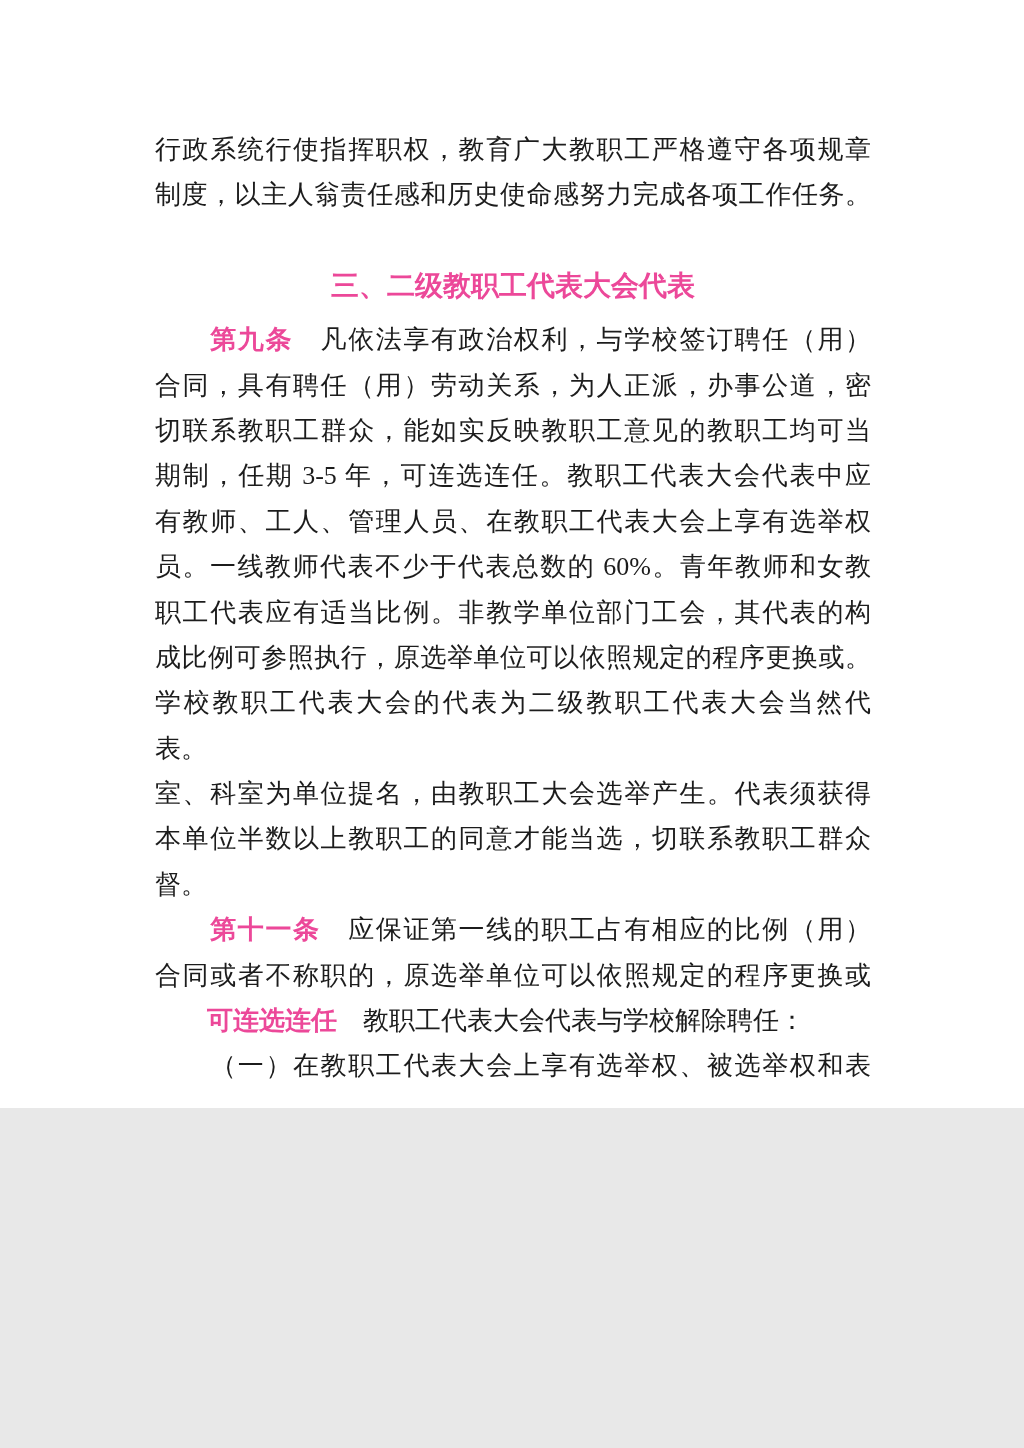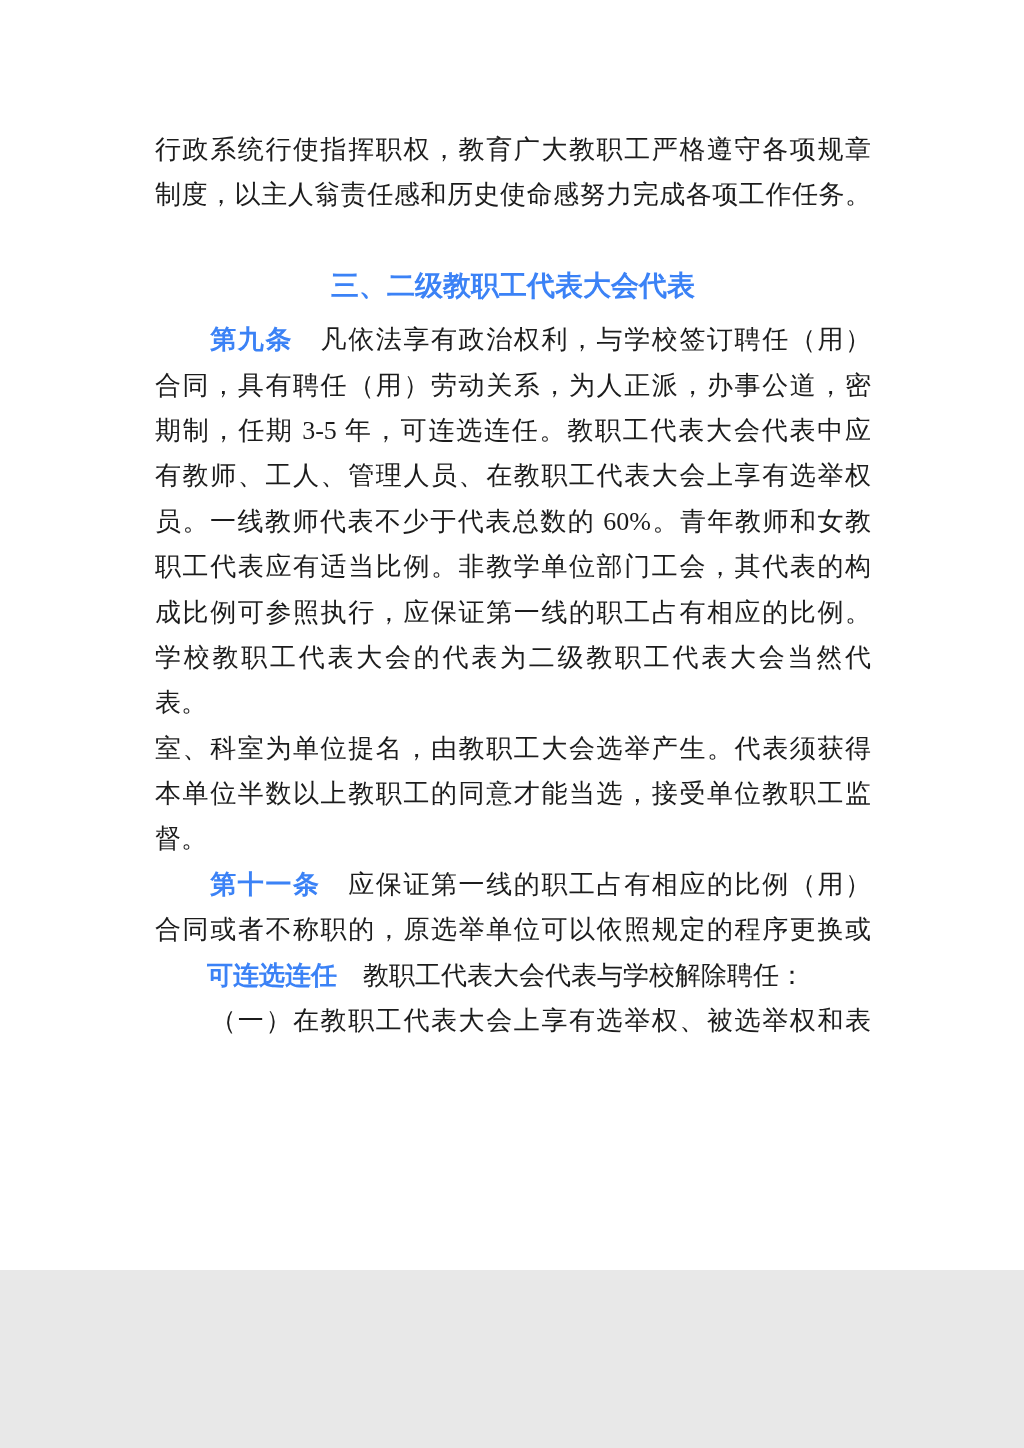--- a/index.html
+++ b/index.html
@@ -3,21 +3,21 @@
 <meta charset="utf-8">
 <style>
   html, body {
     margin: 0;
     padding: 0;
     background: #e8e8e8;
   }
   .page {
     position: relative;
     width: 1024px;
-    height: 1270px;
+    height: 1108px;
     margin: 0 auto;
     background: #ffffff;
     overflow: hidden;
     font-family: "Liberation Serif", "DejaVu Serif", serif;
     color: #1c1c1c;
   }
   .doc-body {
     position: absolute;
     left: 155px;
     top: 127px;
@@ -44,21 +44,21 @@
     text-align: center;
     text-align-last: center;
     font-weight: bold;
     font-size: 28px;
     font-family: "Liberation Sans", "DejaVu Sans", sans-serif;
     color: #111111;
   }
   .seg.bold {
     font-weight: bold;
     font-family: "Liberation Sans", "DejaVu Sans", sans-serif;
-    color: #3b82f6;
+    color: #ec4899;
   }
   .page-footer {
     position: absolute;
     top: 1334px;
     right: 152px;
     font-size: 25px;
     line-height: 30px;
     color: #1c1c1c;
     letter-spacing: 2px;
   }
@@ -66,29 +66,30 @@
 </head>
 <body>
 
 <div class="page">
   <div class="doc-body">
       <div class="line fill"><span class="seg">行政系统行使指挥职权，教育广大教职工严格遵守各项规章</span></div>
       <div class="line fill"><span class="seg">制度，以主人翁责任感和历史使命感努力完成各项工作任务。</span></div>
       <div class="line heading"><span class="seg bold">三、二级教职工代表大会代表</span></div>
       <div class="line fill"><span class="seg">　　</span><span class="seg bold">第九条</span><span class="seg">　凡依法享有政治权利，与学校签订聘任（用）</span></div>
       <div class="line fill"><span class="seg">合同，具有聘任（用）劳动关系，为人正派，办事公道，密</span></div>
+      <div class="line fill"><span class="seg">切联系教职工群众，能如实反映教职工意见的教职工均可当</span></div>
       <div class="line fill"><span class="seg">期制，任期 3-5 年，可连选连任。教职工代表大会代表中应</span></div>
       <div class="line fill"><span class="seg">有教师、工人、管理人员、在教职工代表大会上享有选举权</span></div>
       <div class="line fill"><span class="seg">员。一线教师代表不少于代表总数的 60%。青年教师和女教</span></div>
       <div class="line fill"><span class="seg">职工代表应有适当比例。非教学单位部门工会，其代表的构</span></div>
-      <div class="line fill"><span class="seg">成比例可参照执行，应保证第一线的职工占有相应的比例。</span></div>
+      <div class="line fill"><span class="seg">成比例可参照执行，原选举单位可以依照规定的程序更换或。</span></div>
       <div class="line fill"><span class="seg">学校教职工代表大会的代表为二级教职工代表大会当然代</span></div>
       <div class="line end"><span class="seg">表。</span></div>
       <div class="line fill"><span class="seg">室、科室为单位提名，由教职工大会选举产生。代表须获得</span></div>
-      <div class="line fill"><span class="seg">本单位半数以上教职工的同意才能当选，接受单位教职工监</span></div>
+      <div class="line fill"><span class="seg">本单位半数以上教职工的同意才能当选，切联系教职工群众</span></div>
       <div class="line end"><span class="seg">督。</span></div>
       <div class="line fill"><span class="seg">　　</span><span class="seg bold">第十一条</span><span class="seg">　应保证第一线的职工占有相应的比例（用）</span></div>
       <div class="line fill"><span class="seg">合同或者不称职的，原选举单位可以依照规定的程序更换或</span></div>
       <div class="line end"><span class="seg">　　</span><span class="seg bold">可连选连任</span><span class="seg">　教职工代表大会代表与学校解除聘任：</span></div>
       <div class="line fill"><span class="seg">　　（一）在教职工代表大会上享有选举权、被选举权和表</span></div>
     </div>
   <div class="page-footer">— 3 —</div>
 </div>
 
 </body></html>

